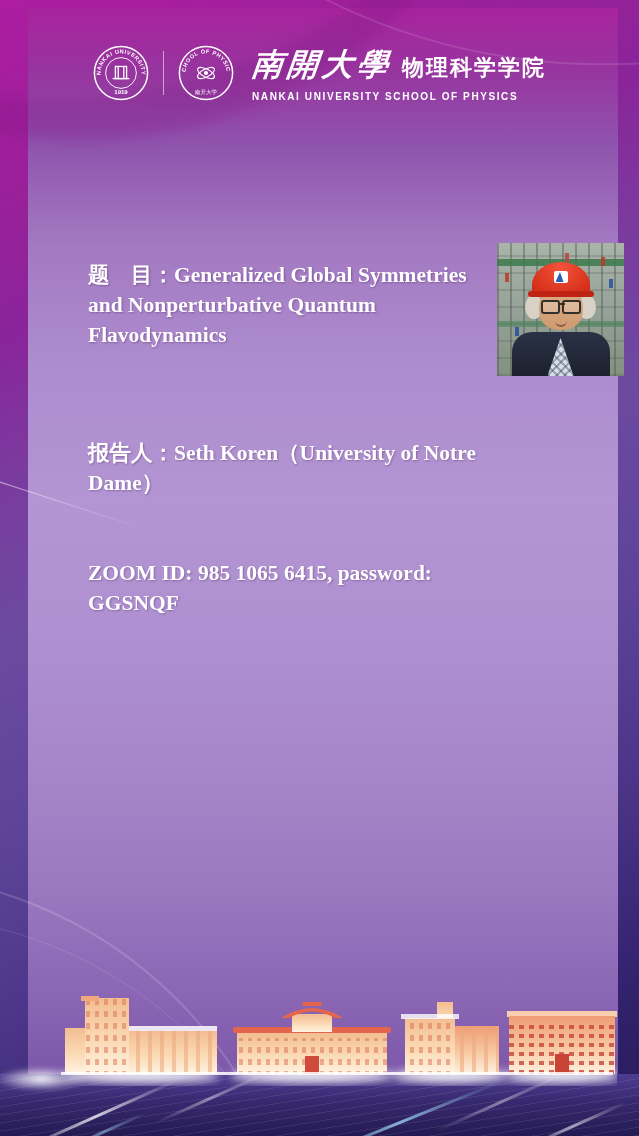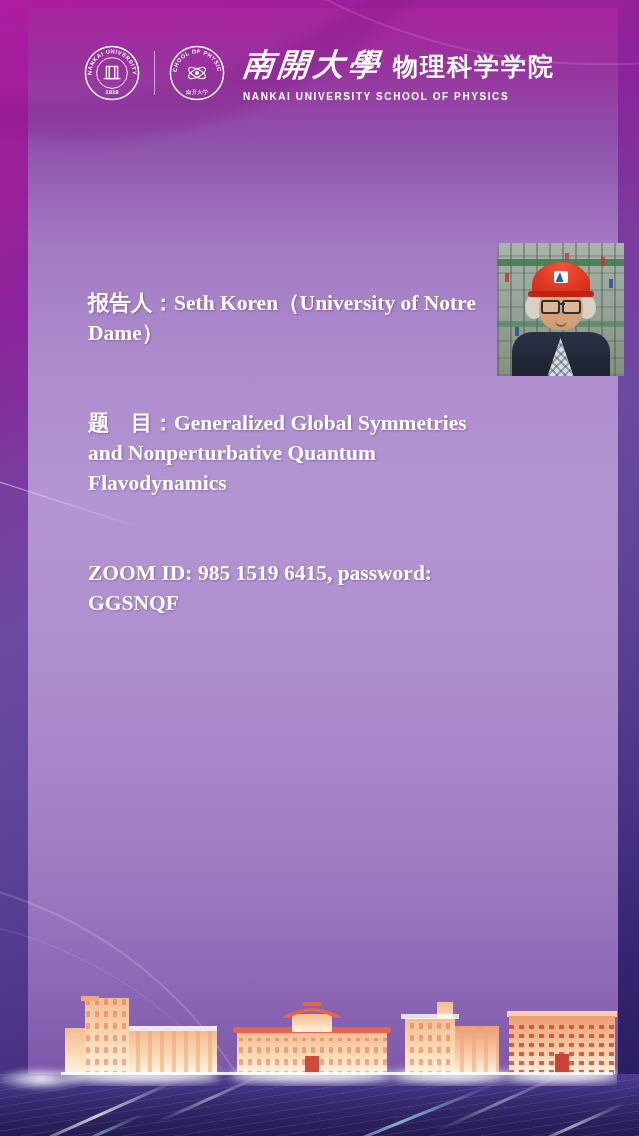--- a/index.html
+++ b/index.html
@@ -25,21 +25,21 @@
     background:linear-gradient(90deg,rgba(255,255,255,.55),rgba(255,255,255,0)); transform:rotate(18deg); }
 
   
   .header { position:relative; display:flex; align-items:center; justify-content:center; gap:14px; padding-top:44px; }
   .seal { width:56px; height:56px; flex:0 0 auto; }
   .seal-divider { width:1px; height:44px; background:rgba(255,255,255,.55); }
   .brand { display:flex; flex-direction:column; margin-left:4px; }
   .brand-row { display:flex; align-items:baseline; gap:10px; }
   .calligraphy { color:#fff; font-size:31px; font-style:italic; font-weight:bold; letter-spacing:4px;
     font-family:"DejaVu Serif",serif; transform:skewX(-6deg); }
-  .dept-cn { color:#fff; font-size:25px; font-weight:bold; letter-spacing:2px;
+  .dept-cn { color:#fff; font-size:22px; font-weight:bold; letter-spacing:2px;
     font-family:"Liberation Sans","DejaVu Sans",sans-serif; }
   .dept-en { color:#fff; font-size:10px; font-weight:bold; letter-spacing:1.6px; margin-top:5px;
     font-family:"Liberation Sans","DejaVu Sans",sans-serif; }
 
   
   .series-title { margin-top:22px; text-align:center; font-size:37px; font-weight:bold;
     letter-spacing:3px; color:#f6e31c; text-shadow:2px 3px 3px rgba(70,0,70,.45); }
 
   
   .info { position:relative; margin:26px 0 0 88px; width:404px; color:#fff;
@@ -162,23 +162,23 @@
         <span class="calligraphy">南開大學</span>
         <span class="dept-cn">物理科学学院</span>
       </div>
       <span class="dept-en">NANKAI UNIVERSITY SCHOOL OF PHYSICS</span>
     </div>
   </div>
 
   <div class="series-title">“开悟” 物理前沿讲座第72期</div>
 
   <div class="info">
+    <div class="info-line"><span>题　目：</span><span>Generalized Global Symmetries and Nonperturbative Quantum Flavodynamics</span></div>
     <div class="info-line speaker"><span>报告人：</span><span>Seth Koren（University of Notre Dame）</span></div>
-    <div class="info-line"><span>题　目：</span><span>Generalized Global Symmetries and Nonperturbative Quantum Flavodynamics</span></div>
-    <div class="info-line">ZOOM ID: 985 1519 6415, password: GGSNQF</div>
+    <div class="info-line">ZOOM ID: 985 1065 6415, password: GGSNQF</div>
   </div>
 
   <div class="photo">
     <div class="ph-bg"></div>
     <div class="ph-beam1"></div>
     <div class="ph-beam2"></div>
     <div class="ph-bits"></div>
     <div class="ph-person">
       <div class="ph-hair l"></div>
       <div class="ph-hair r"></div>

